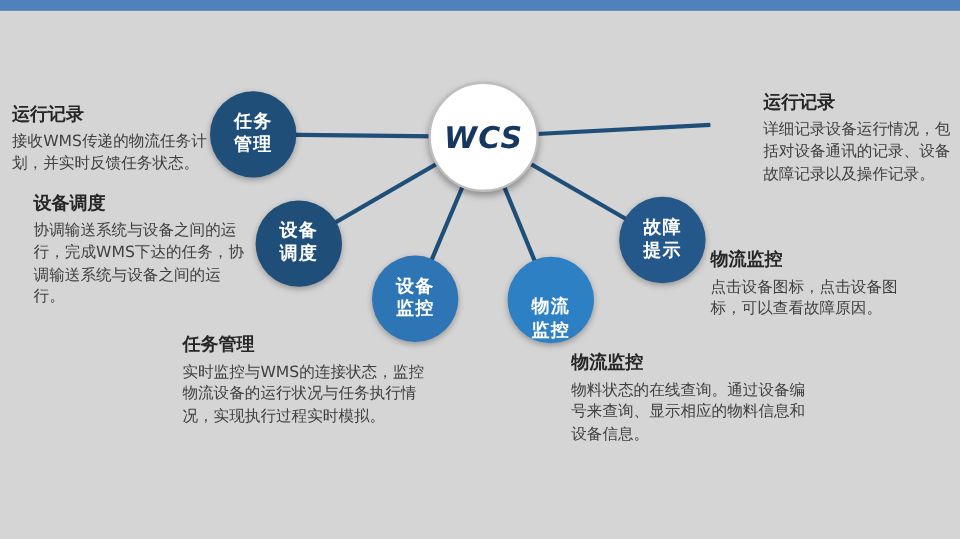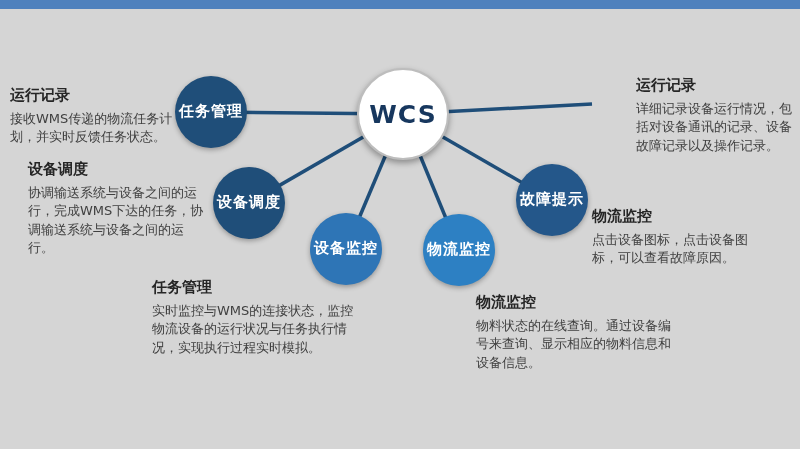--- a/index.html
+++ b/index.html
@@ -34,43 +34,45 @@
     box-shadow: 0 3px 6px rgba(0,0,0,0.35);
     display: flex;
     align-items: center;
     justify-content: center;
     z-index: 4;
     box-sizing: border-box;
   }
   .hub-label {
     font-size: 25px;
     font-weight: bold;
+    font-style: italic;
     color: #17375e;
     letter-spacing: 1px;
   }
   .node {
     position: absolute;
     width: 72px; height: 72px;
     border-radius: 50%;
     display: flex;
-    flex-direction: row;
+    flex-direction: column;
     align-items: center;
     justify-content: center;
     box-shadow: 0 2px 5px rgba(0,0,0,0.3);
     z-index: 3;
     color: #ffffff;
     font-size: 15px;
     font-weight: bold;
     line-height: 1.3;
     letter-spacing: 1px;
+    font-family: Liberation Mono, monospace;
   }
   .node-task        { left: 175px; top: 76px;  }
   .node-scheduling  { left: 213px; top: 167px; }
   .node-equip-mon   { left: 310px; top: 213px; }
-  .node-logistics   { left: 423px; top: 214px; }
+  .node-logistics   { left: 423px; top: 214px; justify-content: flex-end; }
   .node-fault       { left: 516px; top: 164px; }
   .node-record      { left: 556px; top: 68px;  }
   .annotation {
     position: absolute;
     z-index: 3;
     color: #3a3a3a;
   }
   .annotation h3 {
     margin: 0 0 5px 0;
     font-size: 15px;

